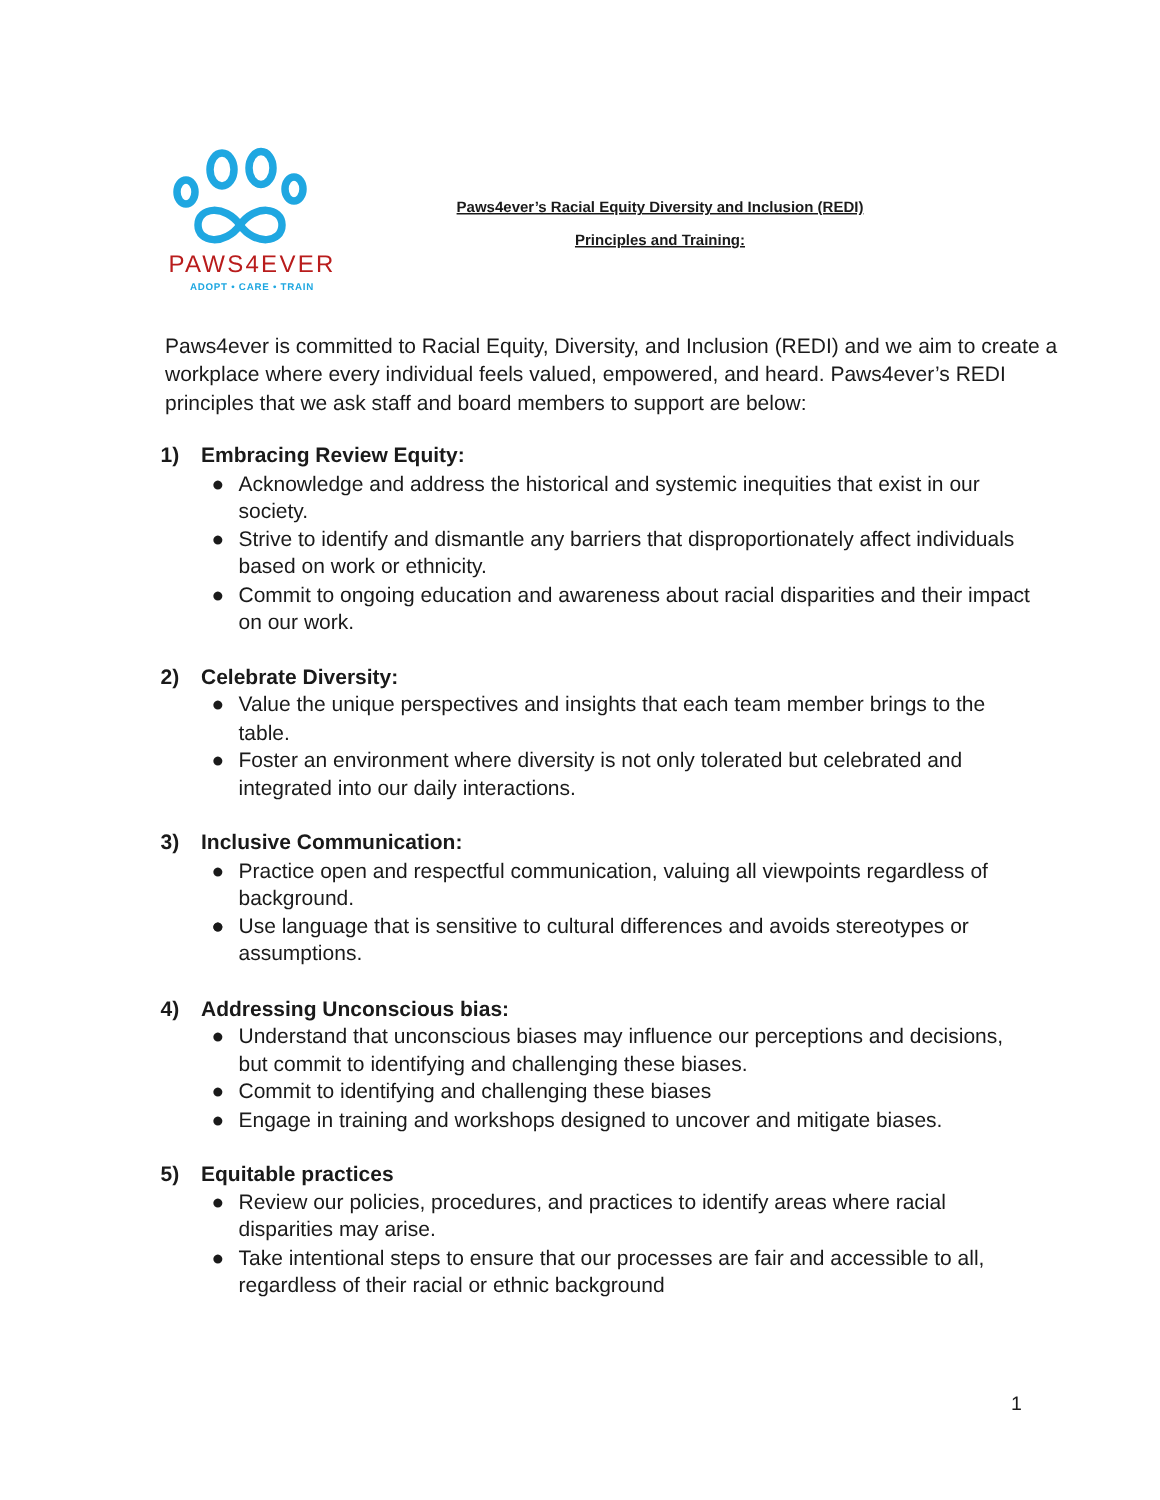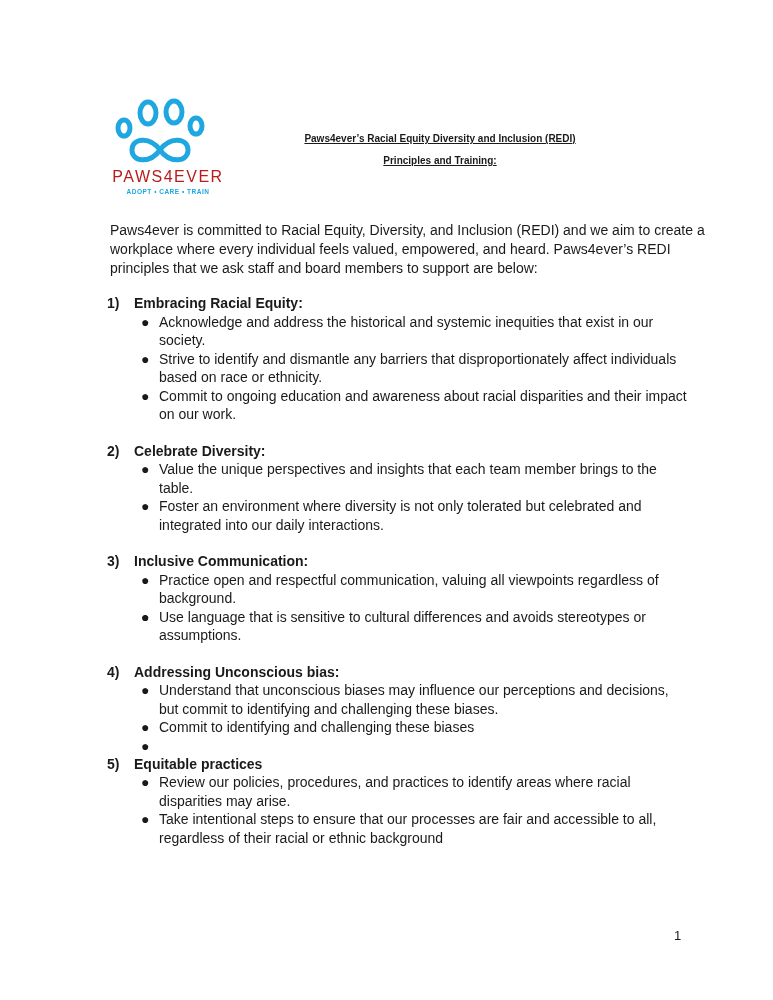--- a/index.html
+++ b/index.html
@@ -44,25 +44,25 @@
   <div>Paws4ever’s Racial Equity Diversity and Inclusion (REDI)</div>
   <div>Principles and Training:</div>
 </div>
 
 <div class="intro">Paws4ever is committed to Racial Equity, Diversity, and Inclusion (REDI) and we aim to create a workplace where every individual feels valued, empowered, and heard. Paws4ever’s REDI principles that we ask staff and board members to support are below:</div>
 
 <div class="sections">
   <div class="section">
     <div class="sec-head">
         <span class="sec-num">1)</span>
-        <span>Embracing Racial Equity:</span>
+        <span>Embracing Review Equity:</span>
       </div>
     <ul class="bullets">
       <li class="bullet"><span class="bullet-dot">●</span><span>Acknowledge and address the historical and systemic inequities that exist in our society.</span></li>
-      <li class="bullet"><span class="bullet-dot">●</span><span>Strive to identify and dismantle any barriers that disproportionately affect individuals based on race or ethnicity.</span></li>
+      <li class="bullet"><span class="bullet-dot">●</span><span>Strive to identify and dismantle any barriers that disproportionately affect individuals based on work or ethnicity.</span></li>
       <li class="bullet"><span class="bullet-dot">●</span><span>Commit to ongoing education and awareness about racial disparities and their impact on our work.</span></li>
     </ul>
   </div>
   <div class="section">
     <div class="sec-head">
         <span class="sec-num">2)</span>
         <span>Celebrate Diversity:</span>
       </div>
     <ul class="bullets">
       <li class="bullet"><span class="bullet-dot">●</span><span>Value the unique perspectives and insights that each team member brings to the table.</span></li>
@@ -81,21 +81,21 @@
     </ul>
   </div>
   <div class="section">
     <div class="sec-head">
         <span class="sec-num">4)</span>
         <span>Addressing Unconscious bias:</span>
       </div>
     <ul class="bullets">
       <li class="bullet"><span class="bullet-dot">●</span><span>Understand that unconscious biases may influence our perceptions and decisions, but commit to identifying and challenging these biases.</span></li>
       <li class="bullet"><span class="bullet-dot">●</span><span>Commit to identifying and challenging these biases</span></li>
-      <li class="bullet"><span class="bullet-dot">●</span></li>
+      <li class="bullet"><span class="bullet-dot">●</span><span>Engage in training and workshops designed to uncover and mitigate biases.</span></li>
     </ul>
   </div>
   <div class="section">
     <div class="sec-head">
         <span class="sec-num">5)</span>
         <span>Equitable practices</span>
       </div>
     <ul class="bullets">
       <li class="bullet"><span class="bullet-dot">●</span><span>Review our policies, procedures, and practices to identify areas where racial disparities may arise.</span></li>
       <li class="bullet"><span class="bullet-dot">●</span><span>Take intentional steps to ensure that our processes are fair and accessible to all, regardless of their racial or ethnic background</span></li>

